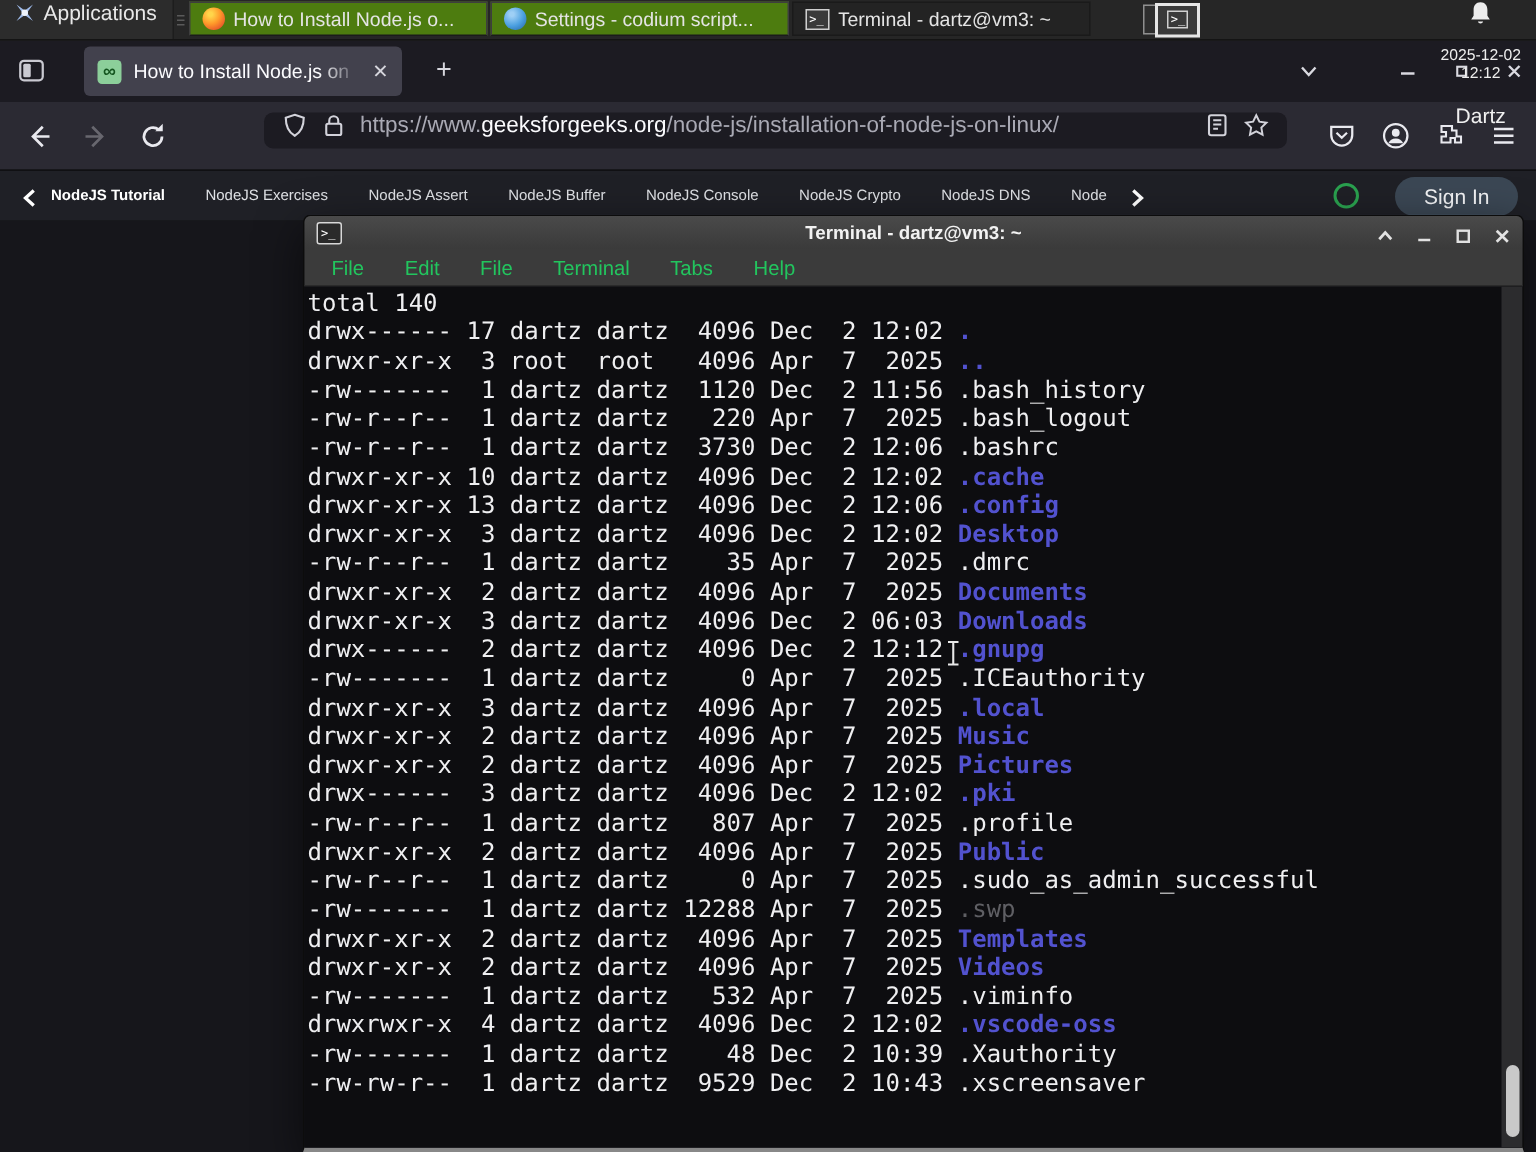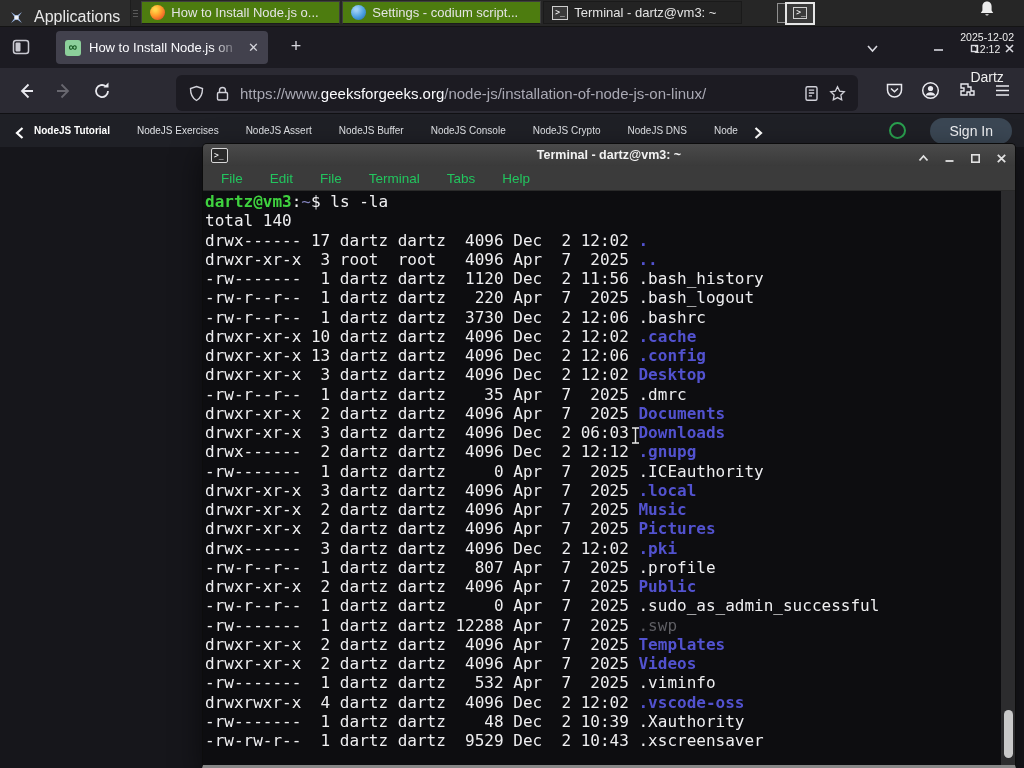--- a/index.html
+++ b/index.html
@@ -3,22 +3,22 @@
 <meta charset="utf-8">
 <style>
   * { margin:0; padding:0; box-sizing:border-box; }
   html,body { width:1024px; height:768px; overflow:hidden; background:#151519;
               font-family:"Liberation Sans", sans-serif; }
   .stage { position:absolute; inset:0; width:1024px; height:768px; }
 
   
   .panel { position:absolute; top:0; left:0; right:0; height:27px; background:#262626;
            display:flex; align-items:stretch; z-index:40; border-bottom:1px solid #141414; }
-  .apps-btn { display:flex; align-items:flex-end; gap:9px; padding:0 10px 0 8px; background:#2c2c2c;
-              color:#e8e8e8; font-size:16px; border-right:1px solid #1d1d1d; cursor:default; }
+  .apps-btn { display:flex; align-items:flex-start; gap:4px; padding:0 10px 0 8px; background:#2c2c2c;
+              color:#e8e8e8; font-size:14px; border-right:1px solid #1d1d1d; cursor:default; }
   .apps-logo { width:17px; height:17px; position:relative; }
   .apps-logo svg { display:block; }
   .panel-grip { width:9px; display:flex; flex-direction:column; justify-content:center; gap:2px; padding:0 2px; }
   .panel-grip i { display:block; height:1px; background:#5a5a5a; }
   .task-btn { display:flex; align-items:center; gap:6px; width:199px; margin:1px 1px 2px 1px; padding:0 8px;
               background:#4d7c0f; border:1px solid #3e3e3e; border-bottom-color:#1b1b1b; color:#e4e4e4;
               font-size:13px; overflow:hidden; }
   .task-btn.active { background:#232323; border-color:#1a1a1a; }
   .task-title { white-space:nowrap; overflow:hidden; flex:1; }
   .ball { width:15px; height:15px; border-radius:50%; flex:none; }
@@ -47,22 +47,22 @@
              font-size:12px; line-height:15px; text-align:center; flex:none; }
   .tab-close { font-size:13px; color:#d6d6dd; flex:none; }
   .newtab { position:absolute; left:284px; top:8px; width:24px; height:24px; color:#d6d6dd; font-size:18px;
             line-height:23px; text-align:center; border-radius:4px; }
   .winctl { position:absolute; top:14px; color:#d9d9e0; }
   .wc-list { left:866px; } .wc-min { left:932px; } .wc-max { left:968px; } .wc-close { left:1003px; }
 
   .toolbar { position:absolute; top:68px; left:0; right:0; height:45px; background:#2b2a33; }
   .tb-ico { position:absolute; top:13px; width:20px; height:20px; color:#e9e9ef; }
   .tb-back { left:16px; } .tb-fwd { left:54px; color:#68676f; } .tb-reload { left:92px; }
-  .urlbar { position:absolute; left:176px; top:7px; width:682px; height:36px; background:#1c1b22; border-radius:6px;
-            display:flex; align-items:center; gap:9px; padding:0 12px; }
+  .urlbar { position:absolute; left:176px; top:7px; width:682px; height:24px; background:#1c1b22; border-radius:6px;
+            display:flex; gap:9px; padding:0 12px; }
   .urlbar .ico { width:17px; height:17px; color:#d2d2da; flex:none; }
   .url-text { flex:1; font-size:15px; white-space:nowrap; overflow:hidden; color:#a9a9b4; }
   .url-text .host { color:#fbfbfe; }
   .right-ico { position:absolute; top:13px; width:19px; height:19px; color:#e9e9ef; }
   .ri-pocket { left:885px; } .ri-account { left:921px; } .ri-ext { left:957px; } .ri-menu { left:993px; }
 
   
   .subnav { position:absolute; top:113px; left:0; right:0; height:34px; background:#1f2026;
             display:flex; align-items:center; padding:0 12px 0 14px; border-top:1px solid #101013; }
   .subnav .chev { color:#ffffff; width:12px; height:12px; flex:none; }
@@ -312,21 +312,20 @@
     </div>
     <div class="term-menubar">
       <span class="menu-item">File</span>
       <span class="menu-item">Edit</span>
       <span class="menu-item">File</span>
       <span class="menu-item">Terminal</span>
       <span class="menu-item">Tabs</span>
       <span class="menu-item">Help</span>
     </div>
     <div class="term-screen">
-      <div class="term-line"><span class="p-user">dartz@vm3</span><span>:</span><span class="p-path">~</span><span>$ ls -la</span></div>
       <div class="term-line">total 140</div>
       <div>
   <div class="term-line"><span class="t-pre">drwx------ 17 dartz dartz  4096 Dec  2 12:02 </span><span class="t-name k-dir">.</span></div>
 
   <div class="term-line"><span class="t-pre">drwxr-xr-x  3 root  root   4096 Apr  7  2025 </span><span class="t-name k-dir">..</span></div>
 
   <div class="term-line"><span class="t-pre">-rw-------  1 dartz dartz  1120 Dec  2 11:56 </span><span class="t-name k-file">.bash_history</span></div>
 
   <div class="term-line"><span class="t-pre">-rw-r--r--  1 dartz dartz   220 Apr  7  2025 </span><span class="t-name k-file">.bash_logout</span></div>
 

